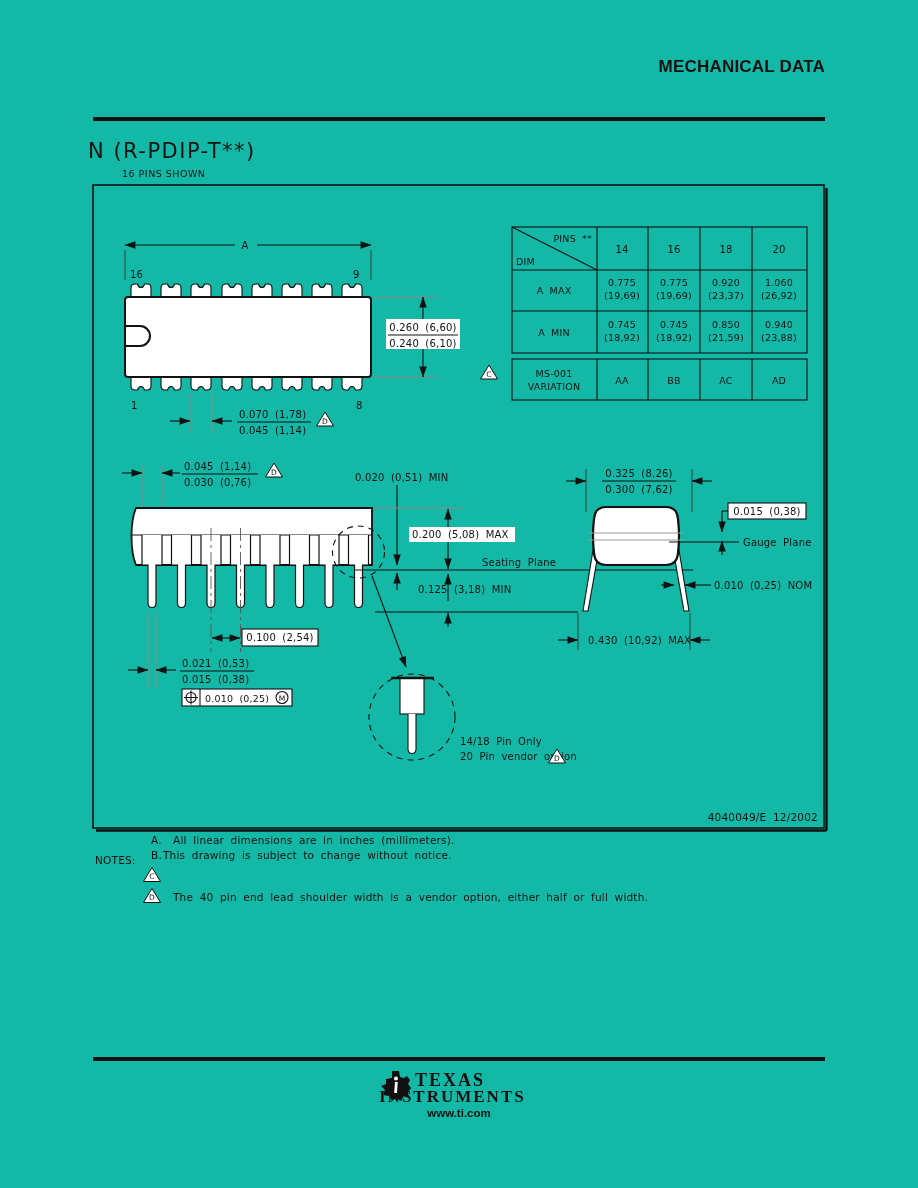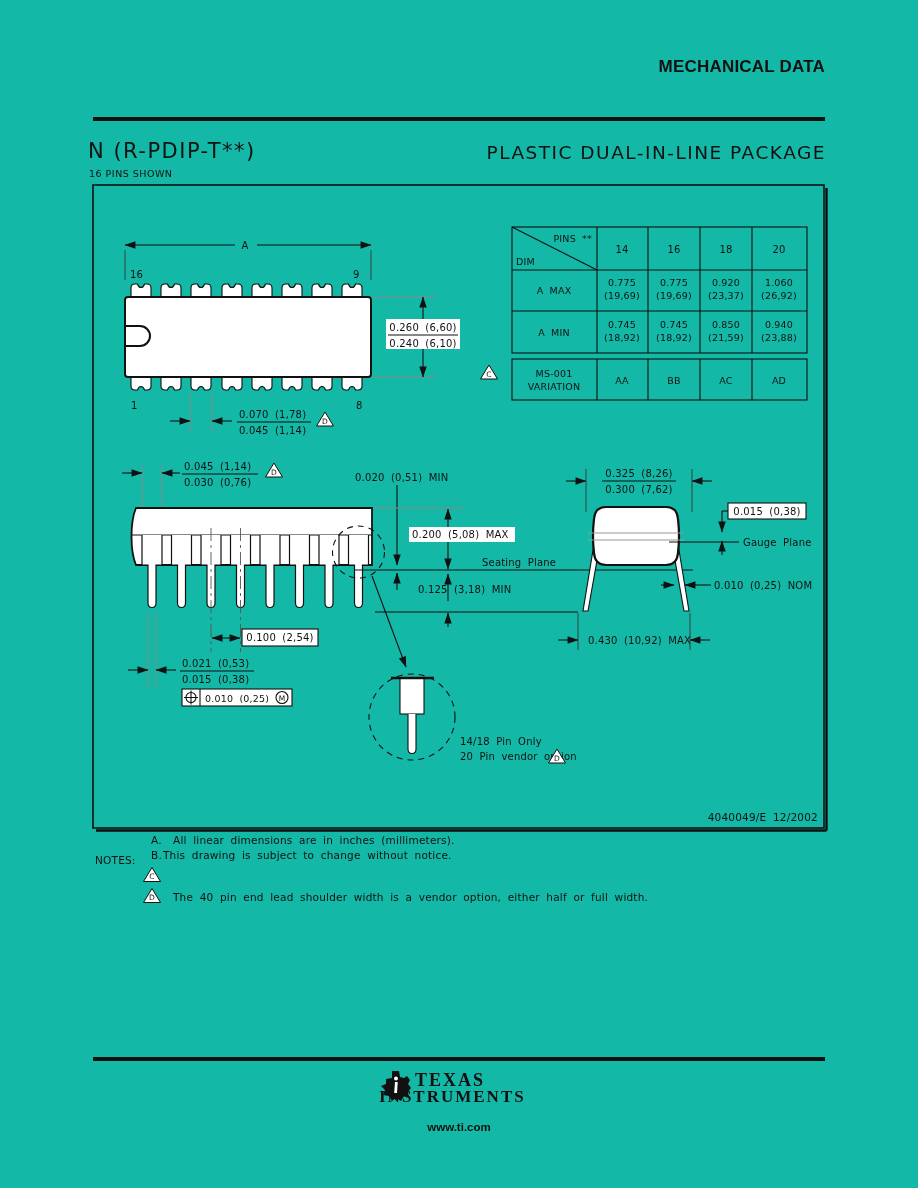--- a/index.html
+++ b/index.html
@@ -3,49 +3,48 @@
 <meta charset="utf-8">
 <style>
   html,body{margin:0;padding:0;background:#e8e8e8;}
   #page{position:relative;width:918px;height:1188px;background:#14b8a6;overflow:hidden;
         font-family:"DejaVu Sans",sans-serif;color:#111;}
   .abs{position:absolute;}
   .hdr{font-family:"Liberation Sans",sans-serif;font-weight:bold;font-size:17px;letter-spacing:.2px;}
   .rule{background:#111;}
   .title-l{font-size:21px;letter-spacing:1.5px;}
   .title-r{font-size:18.5px;letter-spacing:1.5px;}
-  .small-cap{font-size:9.5px;letter-spacing:.5px;}
+  .small-cap{font-size:9.5px;letter-spacing:.5px;margin-left:33px;}
   .note{font-size:10.5px;letter-spacing:.2px;word-spacing:3px;white-space:nowrap;}
   svg text{font-family:"DejaVu Sans",sans-serif;font-size:10px;fill:#111;letter-spacing:.2px;word-spacing:3px;}
   svg text.t95{font-size:9.5px;}
   svg text.mid{text-anchor:middle;}
   svg text.end{text-anchor:end;}
   svg text.flag{font-size:7.5px;text-anchor:middle;word-spacing:0;}
   .ln{stroke:#111;stroke-width:1.1;fill:none;}
   .thk{stroke:#111;stroke-width:2;fill:none;}
   .thn{stroke:#333;stroke-width:.9;fill:none;}
   .ext{stroke:#8a8a8a;stroke-width:1;fill:none;}
   .wfill{fill:#fff;}
   .dash{stroke-dasharray:6 5;}
   .cl{stroke:#555;stroke-width:.9;stroke-dasharray:13 4 3 4;fill:none;}
   .footer-logo{font-family:"Liberation Serif",serif;font-weight:bold;color:#111;}
   .brand1{font-size:18px;letter-spacing:2px;line-height:16px;margin-left:46px;}
   .brand2{font-size:17px;letter-spacing:2px;line-height:17px;margin-left:10px;}
-  .url{font-family:"Liberation Sans",sans-serif;font-weight:bold;font-size:11.5px;text-align:center;margin-top:16px;}
+  .url{font-family:"Liberation Sans",sans-serif;font-weight:bold;font-size:11.5px;text-align:center;margin-top:2px;}
 </style>
 </head>
 <body>
 
 <div id="page">
 
   <div class="abs hdr" style="top:57px;right:93px;">MECHANICAL DATA</div>
   <div class="abs rule" style="left:93px;top:117px;width:732px;height:4px;"></div>
 
   <div class="abs title-l" style="left:88px;top:139px;">N (R-PDIP-T**)</div>
-  <div class="abs title-r" style="top:142px;right:92px;">PLASTIC DUAL-IN-LINE PACKAGE</div>
   <div class="abs small-cap" style="left:89px;top:168px;">16 PINS SHOWN</div>
 
   <svg class="abs" style="left:85px;top:180px;" width="750" height="655" viewBox="0 0 750 655">
     <defs>
       <marker id="ar" viewBox="0 0 10 8" markerWidth="11" markerHeight="8" refX="9.5" refY="4" orient="auto-start-reverse">
         <path d="M10,4 L0,0.6 L0,7.4 Z" fill="#111"></path>
       </marker>
       <path id="tpin" d="M1,14 L1,5 Q1,1 5,1 L7.5,1 Q8.5,4.5 11,4.5 Q13.5,4.5 14.5,1 L17,1 Q21,1 21,5 L21,14" fill="#fff" stroke="#111" stroke-width="1.1"></path>
       <path id="slead" d="M0,0 V30 H6 V68 Q6,72.5 10,72.5 Q14,72.5 14,68 V30 H20 V0" fill="#fff" stroke="#111" stroke-width="1.2"></path>
       <g id="triflag">

